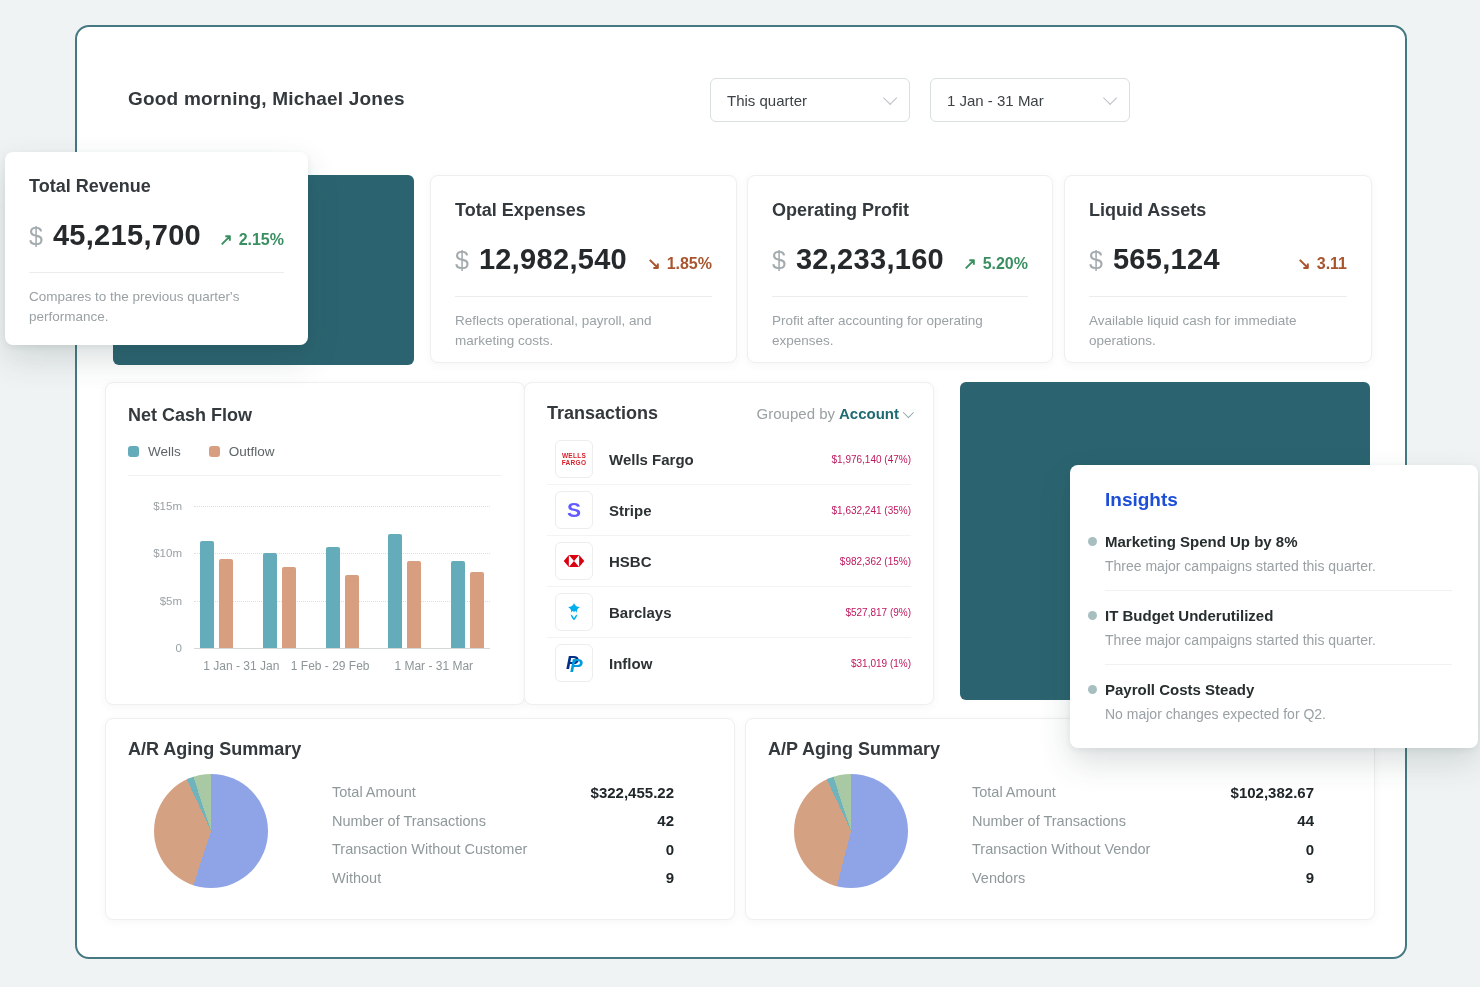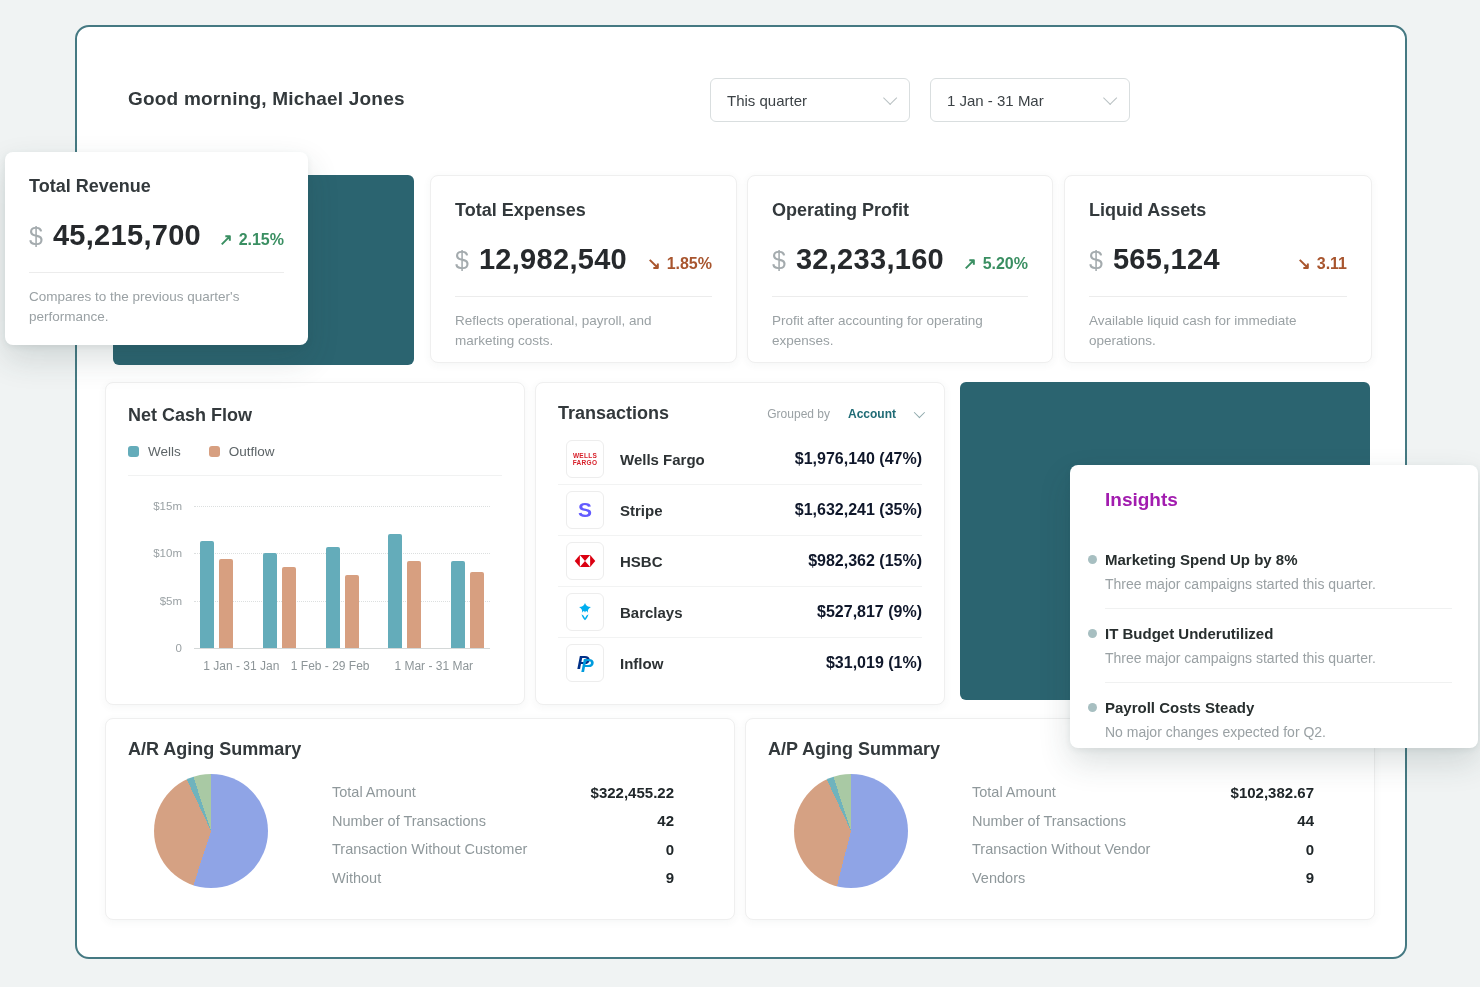--- a/index.html
+++ b/index.html
@@ -67,40 +67,40 @@
   .grid { position:absolute; left:0; right:0; border-top:1.5px dotted #dcdfdf; }
   .ytick { position:absolute; right:calc(100% + 12px); transform:translateY(-50%); font-size:11.5px; color:#9aa1a4; white-space:nowrap; }
   .bars { position:absolute; inset:0; display:flex; justify-content:space-between; align-items:flex-end; padding:0 6px; }
   .bar-group { display:flex; gap:5px; align-items:flex-end; }
   .bar { width:14px; border-radius:2px 2px 0 0; }
   .xlabs { position:relative; margin:10px 12px 0 66px; height:20px; }
   .xlab { position:absolute; transform:translateX(-50%); font-size:12px; color:#8d9598; white-space:nowrap; }
 
   
   .tx-head { display:flex; align-items:center; padding:20px 22px 10px; }
-  .tx-grouped { margin-left:auto; display:flex; align-items:center; gap:18px; font-size:12px; color:#9aa1a4; cursor:pointer; }
+  .tx-grouped { margin-left:auto; display:flex; align-items:center; gap:4px; font-size:15px; color:#9aa1a4; cursor:pointer; }
   .tx-grouped .acct { color:#1f6b75; font-weight:700; }
   .chev-sm { width:7px; height:7px; border-right:1.6px solid #8fa9ac; border-bottom:1.6px solid #8fa9ac; transform:rotate(45deg) translateY(-2px); }
   .tx-rows { margin:0 22px; }
   .tx-row { display:flex; align-items:center; height:50px;padding-left:8px; }
   .tx-row + .tx-row { border-top:1px solid #f2f3f3; }
   .logo-tile { width:36px; height:36px; border:1px solid #ededed; border-radius:6px; display:flex; align-items:center; justify-content:center; margin-right:16px; background:#fff; flex:none; }
   .tx-name { font-size:15px; font-weight:700; color:#2d3234; }
-  .tx-amount { margin-left:auto; font-size:16px; color:#0f172a;font-weight:bold; }
+  .tx-amount { margin-left:auto; font-size:10px; color:#be185d; }
   .wf-logo { display:flex; flex-direction:column; align-items:center; line-height:1.15; }
   .wf-logo span { font-size:6.5px; font-weight:700; color:#d71e28; letter-spacing:.3px; }
   .stripe-logo { font-size:21px; font-weight:800; color:#635bff; }
   .pp-logo { position:relative; width:18px; height:22px; font-style:italic; font-weight:800; font-size:19px; }
   .pp-logo .pp1 { position:absolute; left:1px; top:0; color:#003087; }
   .pp-logo .pp2 { position:absolute; left:5px; top:3px; color:#009cde; }
 
   
   .insights { padding:24px 26px 0 18px; }
-  .ins-title { margin-left:17px; font-size:19px; font-weight:700; color:#a21caf; }
-  .ins-items { margin-top:40px; }
+  .ins-title { margin-left:17px; font-size:19px; font-weight:700; color:#1d4ed8; }
+  .ins-items { margin-top:22px; }
   .ins-item { position:relative; padding-left:17px; }
   .ins-bullet { position:absolute; left:0; top:4px; width:9px; height:9px; border-radius:50%; background:#a7bfc1; }
   .ins-item-title { font-size:15px; font-weight:700; color:#272e2e; }
   .ins-desc { font-size:14px; color:#9aa1a4; margin-top:8px; }
   .ins-sep { border-top:1px solid #f0f1f1; margin:16px 0 16px 17px; }
 
   
   .sum { padding:20px 22px 0; }
   .sum-body { display:flex; padding:14px 38px 0 26px; }
   .pie { width:114px; height:114px; border-radius:50%; flex:none; }
@@ -229,21 +229,21 @@
           </div>
         </div>
     </div>
     <div class="xlabs">
       <div class="xlab" style="left:16%">1 Jan - 31 Jan</div>
       <div class="xlab" style="left:46%">1 Feb - 29 Feb</div>
       <div class="xlab" style="left:81%">1 Mar - 31 Mar</div>
     </div>
   </div>
 
-  <div class="card" style="left:535px;top:382px;width:410px;height:323px">
+  <div class="card" style="left:524px;top:382px;width:410px;height:323px">
     <div class="tx-head">
       <div class="card-title">Transactions</div>
       <div class="tx-grouped">
         <span>Grouped by</span>
         <span class="acct">Account</span>
         <span class="chev-sm"></span>
       </div>
     </div>
     <div class="tx-rows">
       <div class="tx-row">

